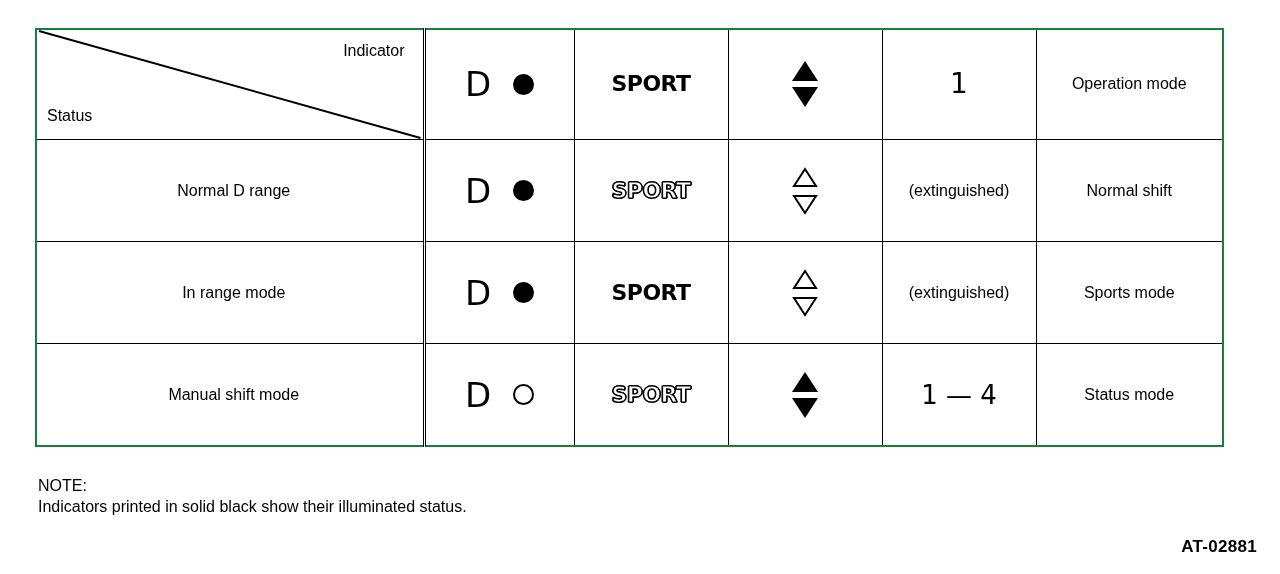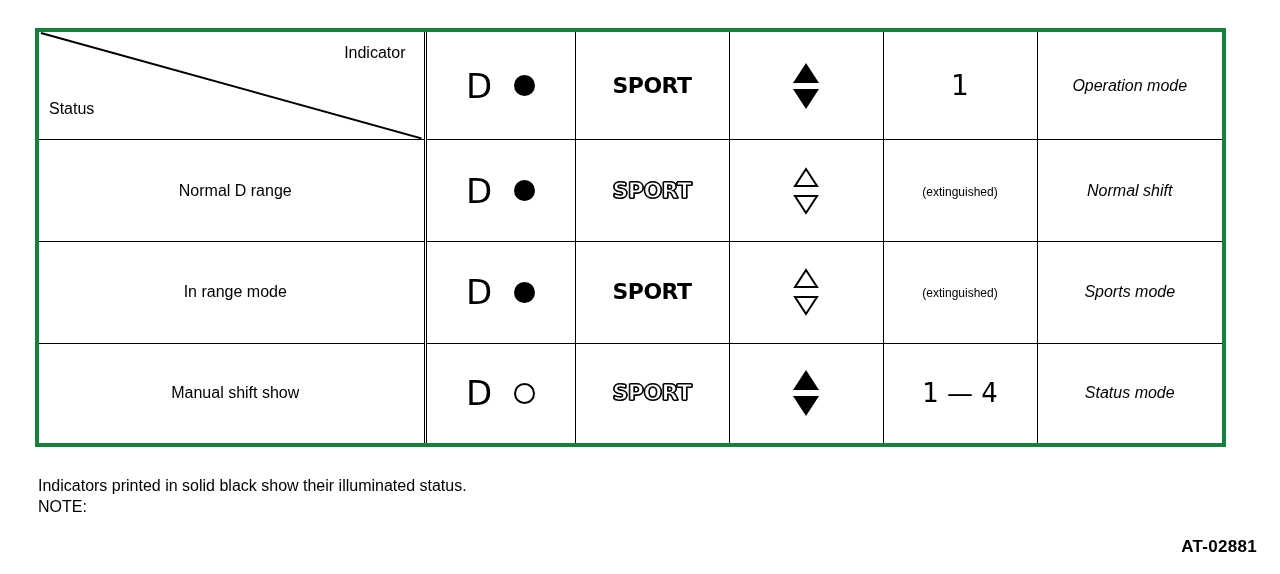--- a/index.html
+++ b/index.html
@@ -16,21 +16,21 @@
     overflow: hidden;
   }
 
   
   #indicator-table {
     position: absolute;
     left: 35px;
     top: 28px;
     width: 1189px;
     height: 419px;
-    border: 4px solid #15803d;
+    border: 2px solid #15803d;
     box-sizing: border-box;
     border-collapse: collapse;
     table-layout: fixed;
     padding-left: 10px;
   }
   #indicator-table td {
     border: 1px solid #000;
     box-sizing: border-box;
     padding: 0;
     text-align: center;
@@ -65,33 +65,33 @@
   .corner-indicator {
     position: absolute;
     right: 18px;
     top: 13px;
     font-size: 16px;
     line-height: 1;
   }
   .corner-status {
     position: absolute;
     left: 10px;
-    bottom: 22px;
+    bottom: 15px;
     font-size: 16px;
     line-height: 1;
   }
 
   
   .status-label {
     font-size: 16px;
     text-align: center;
     padding-left: 8px;
   }
-  .mode-label { font-size: 16px; font-style: italic; }
-  .ext-label  { font-size: 12px; }
+  .mode-label { font-size: 16px; }
+  .ext-label  { font-size: 16px; }
 
   
   .d-group {
     display: flex;
     align-items: center;
     justify-content: center;
     gap: 22px;
   }
   .d-letter {
     font-family: "DejaVu Sans", sans-serif;
@@ -279,21 +279,21 @@
     <td class="col-gear">
       <span class="ext-label">(extinguished)</span>
     </td>
     <td class="col-mode sep-left-dbl">
       <span class="mode-label">Sports mode</span>
     </td>
   </tr>
 
   <tr class="data-row">
     <td class="col-status">
-      <span class="status-label">Manual shift show</span>
+      <span class="status-label">Manual shift mode</span>
     </td>
     <td class="col-d sep-left-dbl">
       <div class="d-group">
         <span class="d-letter">D</span>
         <span class="lamp hollow"></span>
       </div>
     </td>
     <td class="col-sport">
       <span class="sport-word hollow">SPORT</span>
     </td>
@@ -307,17 +307,17 @@
       <span class="gear-num small">1 — 4</span>
     </td>
     <td class="col-mode sep-left-dbl">
       <span class="mode-label">Status mode</span>
     </td>
   </tr>
 </tbody>
   </table>
 
 <div id="note-block">
+  <div>NOTE:</div>
   <div>Indicators printed in solid black show their illuminated status.</div>
-  <div>NOTE:</div>
 </div>
 
 <div id="figure-id">AT-02881</div>
 
 </body></html>

